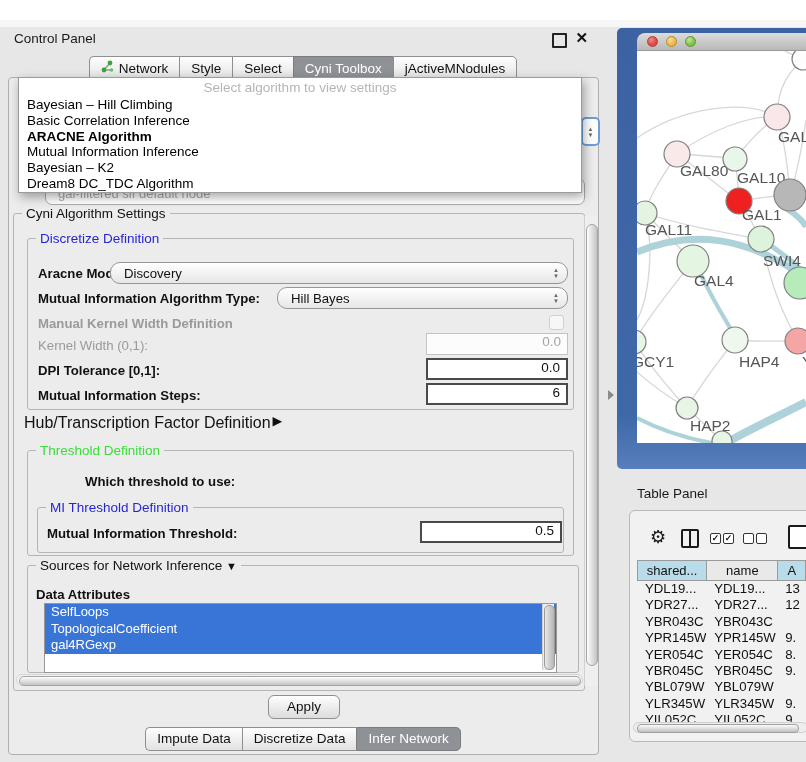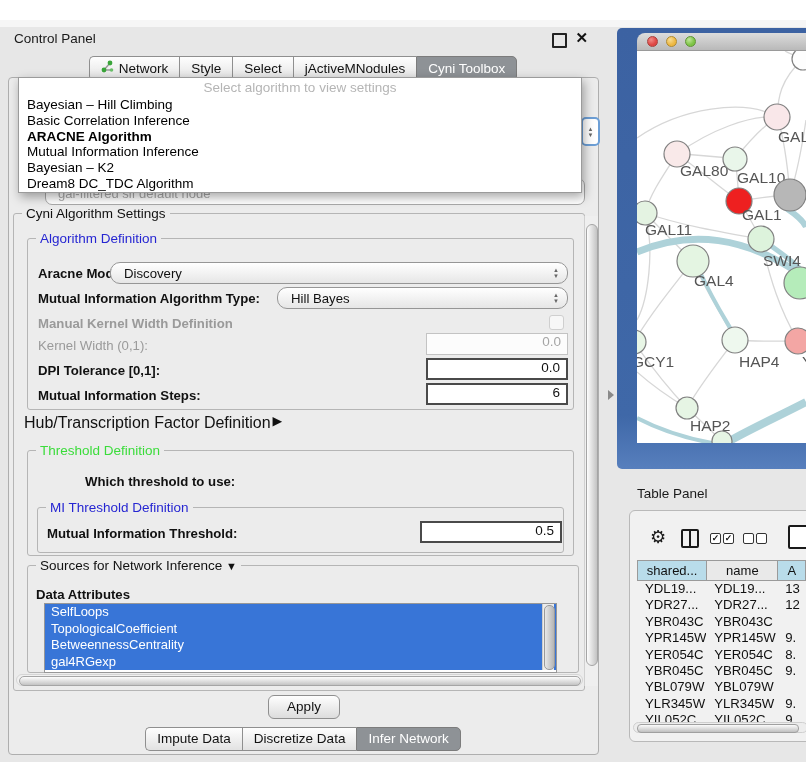--- a/index.html
+++ b/index.html
@@ -119,33 +119,33 @@
             <circle cx="10.5" cy="10" r="1.8" fill="#6abf6a"></circle>
           </svg></span>
         <span>Network</span>
       </div>
       <div class="tab">
         <span>Style</span>
       </div>
       <div class="tab">
         <span>Select</span>
       </div>
-      <div class="tab">
-        <span>jActiveMNodules</span>
-      </div>
       <div class="tab sel">
         <span>Cyni Toolbox</span>
       </div>
+      <div class="tab">
+        <span>jActiveMNodules</span>
+      </div>
     </div>
 
   <div class="abs group" id="grp-settings"></div>
   <span class="gtitle" style="left:22px;top:186px;">Cyni Algorithm Settings</span>
 
   <div class="abs group" id="grp-alg"></div>
-  <span class="gtitle blue" style="left:36px;top:211px;">Algorithm Definition</span>
+  <span class="gtitle blue" style="left:36px;top:211px;">Discretize Definition</span>
 
   <span class="lbl b" style="left:38px;top:246px;">Aracne Mode:</span>
   <div class="combo" style="left:110px;top:242px;width:458px;">
     <span>Discovery</span>
     <span class="stepper">
         <span class="spin-glyph">▲</span>
         <span class="spin-glyph">▼</span>
       </span>
   </div>
 
@@ -190,21 +190,20 @@
   <div class="field dark" style="left:420px;top:501px;width:142px;">
       <span>0.5</span>
     </div>
 
   <div class="abs group" id="grp-src"></div>
   <span class="gtitle" style="left:36px;top:538px;"><span>Sources for Network Inference</span> <span style="font-size:11px;">▼</span></span>
   <span class="lbl b" style="left:36px;top:567px;">Data Attributes</span>
   <div class="abs" id="attr-list">
       <div class="li">SelfLoops</div>
       <div class="li">TopologicalCoefficient</div>
-      <div class="li">BetweennessCentrality</div>
       <div class="li">gal4RGexp</div>
     </div>
   <div class="abs" id="attr-vscroll">
       <div class="abs" id="attr-vthumb"></div>
     </div>
 
   <div class="abs" id="cp-hscroll">
       <div class="abs" id="cp-hthumb"></div>
     </div>
   <div class="abs" id="cp-vscroll">

